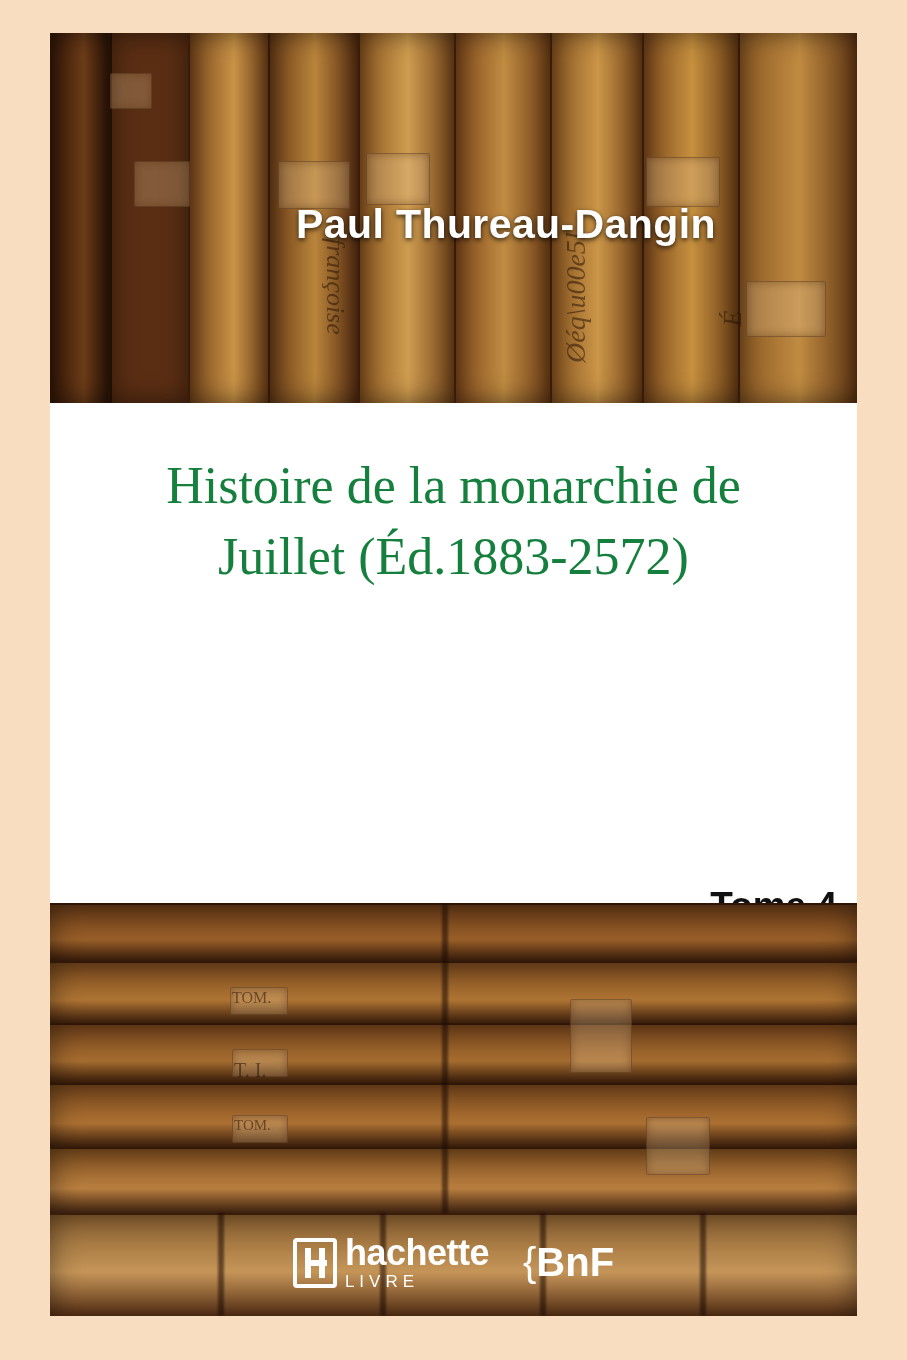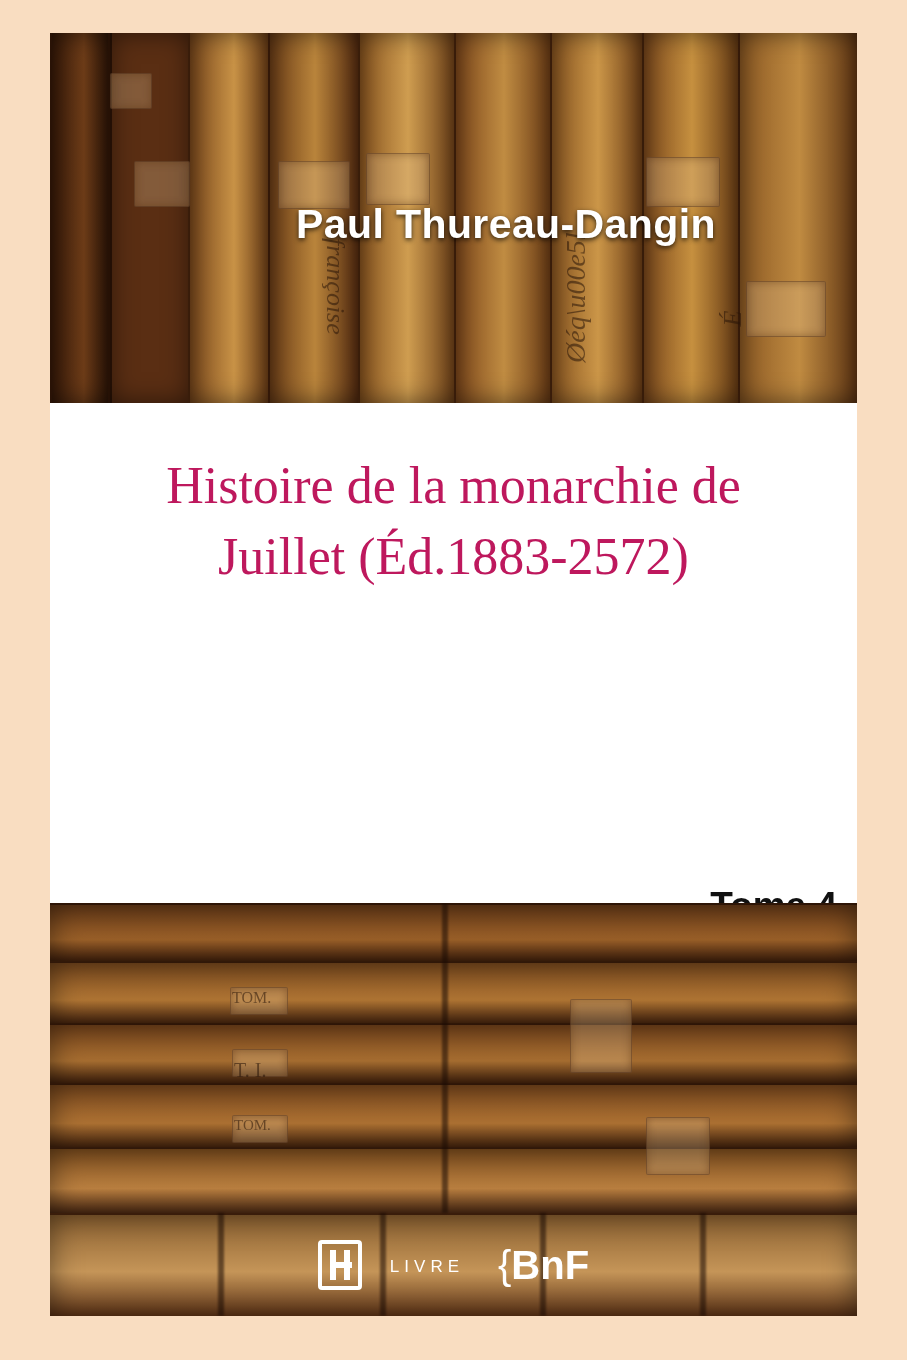--- a/index.html
+++ b/index.html
@@ -113,21 +113,21 @@
   }
   .title {
     position: absolute;
     left: 46px;
     top: 48px;
     width: 715px;
     text-align: center;
     font-family: "Liberation Serif", serif;
     font-size: 52px;
     line-height: 1.36;
-    color: #be185d;
+    color: #15803d;
   }
   .tome {
     position: absolute;
     right: 20px;
     bottom: 6px;
     font-size: 37px;
     font-weight: bold;
     color: #111111;
   }
 
@@ -231,21 +231,20 @@
     font-size: 36px;
     font-weight: bold;
     letter-spacing: -0.5px;
     display: block;
   }
   .h-text .small {
     font-size: 17px;
     letter-spacing: 5px;
     display: block;
     margin-top: 2px;
-    margin-left: 20px;
   }
   .bnf {
     color: #ffffff;
     font-size: 40px;
     font-weight: bold;
     letter-spacing: 0px;
   }
   .bnf .brace { font-weight: normal; }
 </style>
 </head>
@@ -315,20 +314,21 @@
       <div class="glyph" style="left:182px;top:86px;font-size:16px;font-style:normal;">TOM.</div>
       <div class="glyph" style="left:184px;top:148px;font-size:20px;font-style:normal;margin-top:8px;">T. I.</div>
       <div class="glyph" style="left:184px;top:214px;font-size:15px;font-style:normal;">TOM.</div>
 
       <div class="logos">
         <div class="hachette">
           <div class="h-mark">
             <div class="h-bar"></div>
           </div>
           <div class="h-text">
+            <span class="big">hachette</span>
             <span class="small">LIVRE</span>
           </div>
         </div>
         <div class="bnf">
           <span class="brace">{</span><span>BnF</span>
         </div>
       </div>
     </div>
 
   </div>

